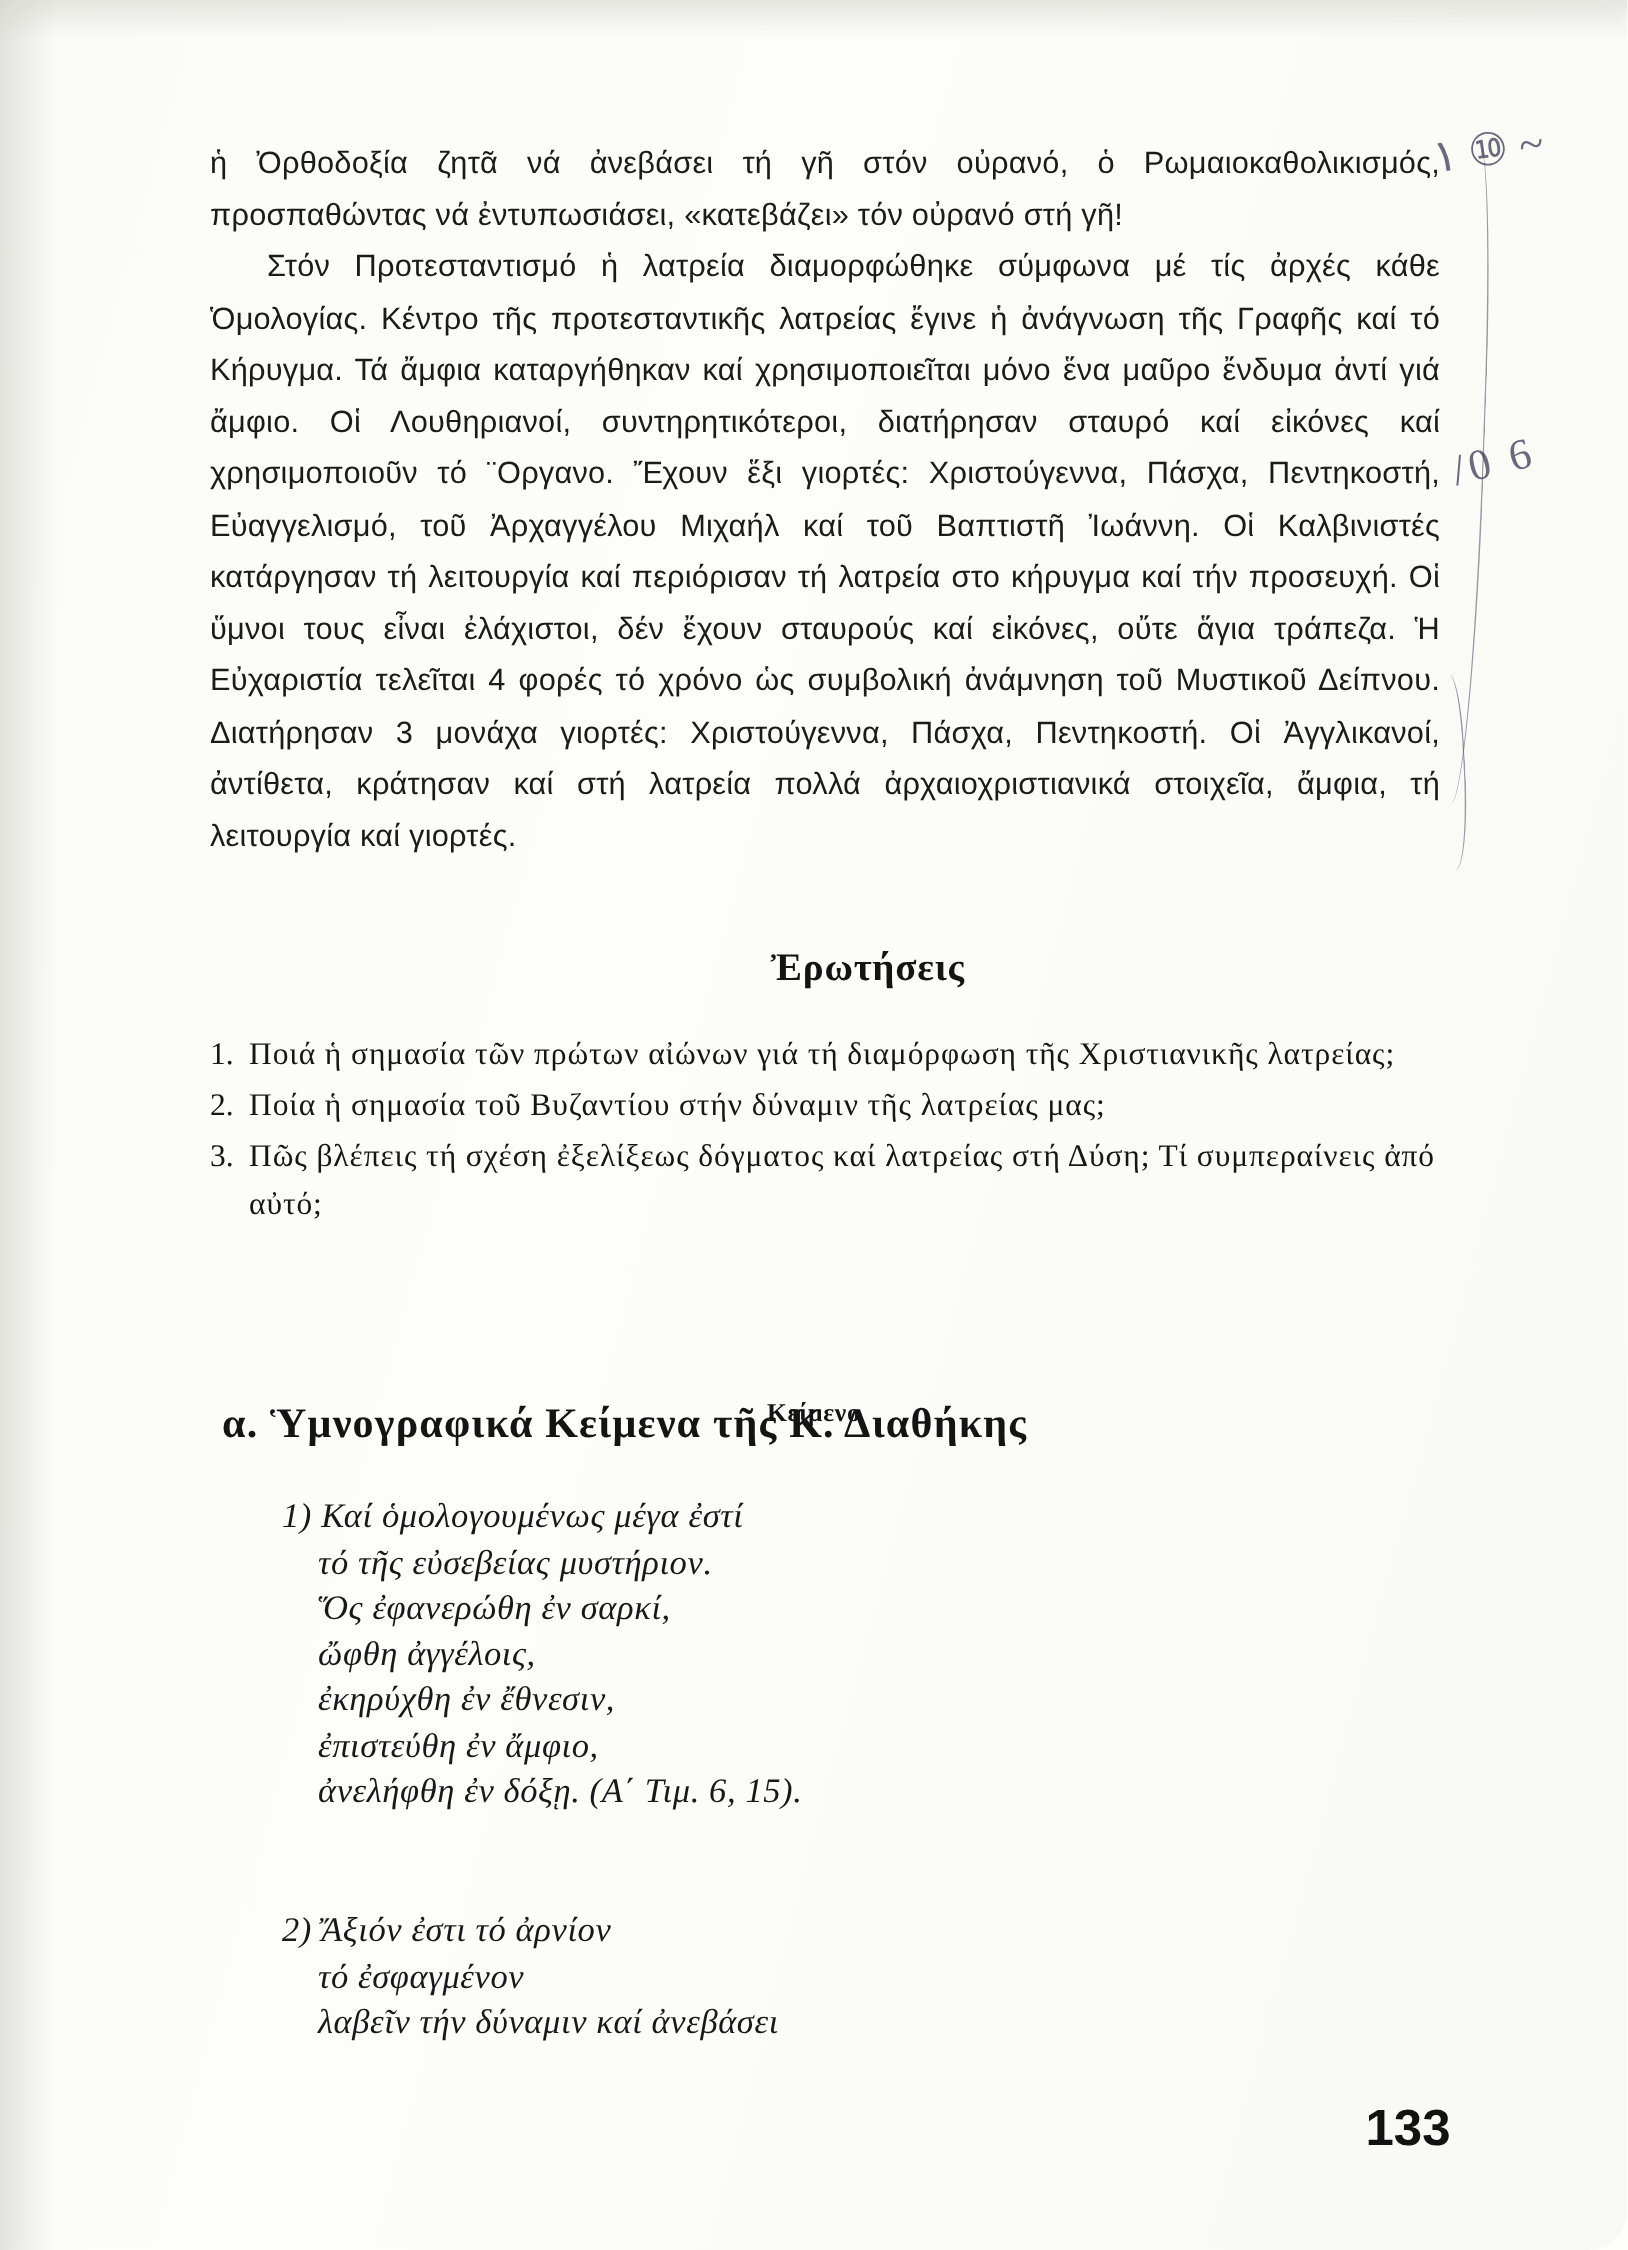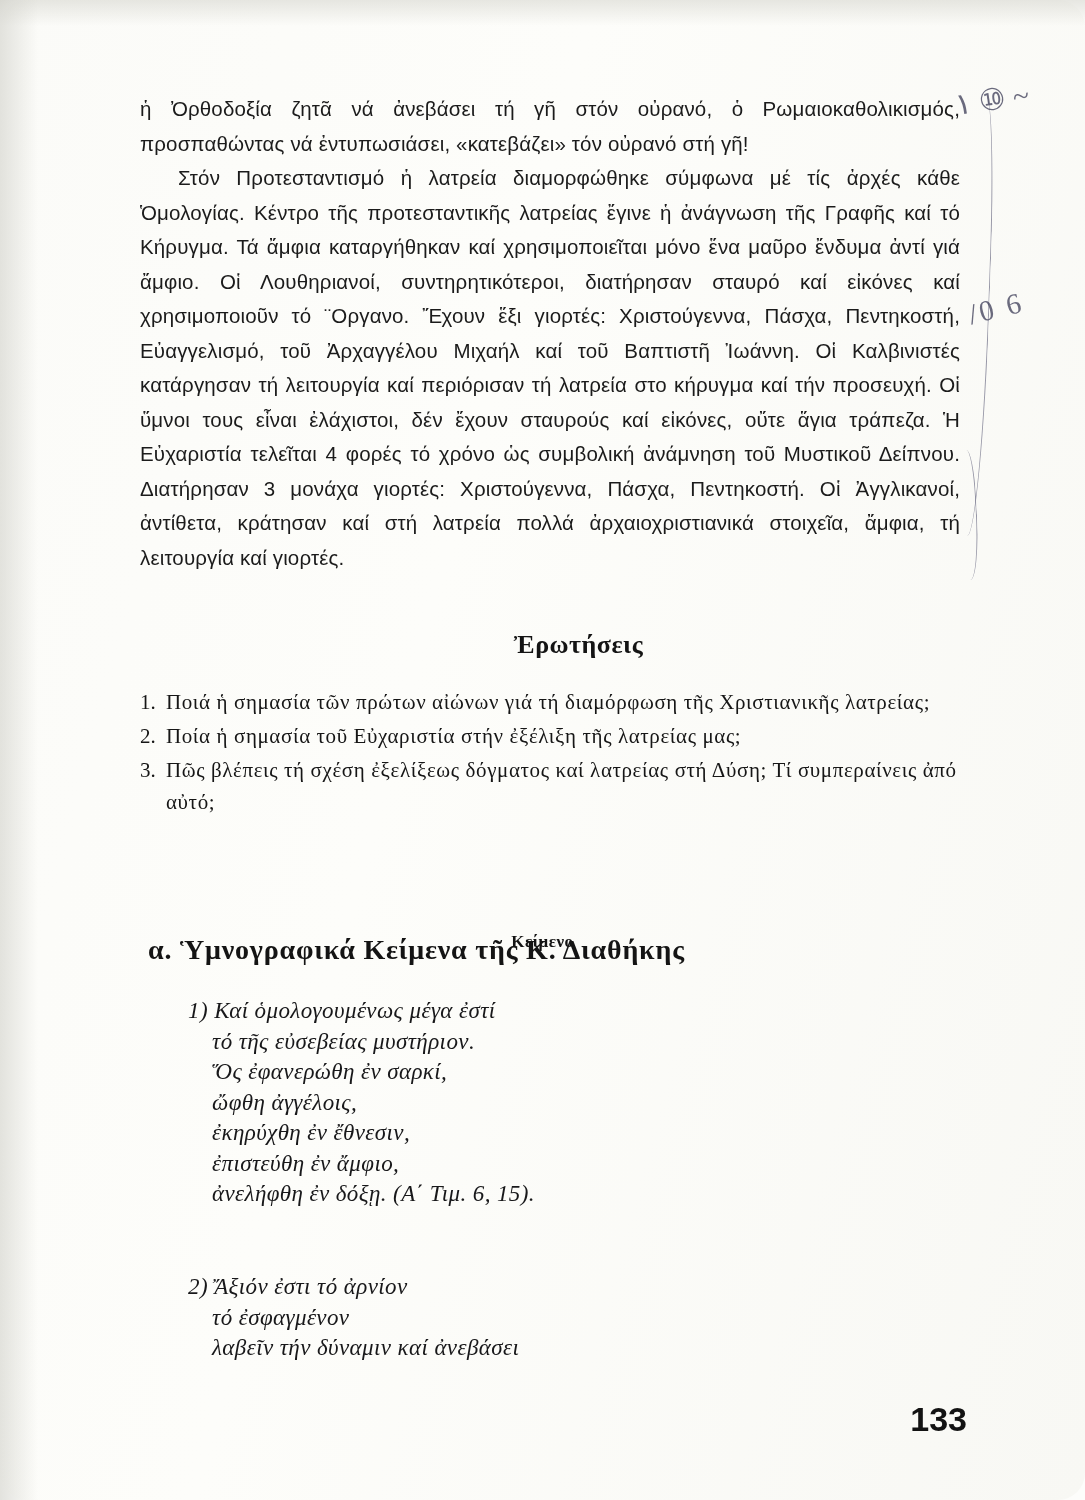--- a/index.html
+++ b/index.html
@@ -192,21 +192,21 @@
 
   <div class="heading-center" id="erotiseis-heading">Ἐρωτήσεις</div>
 
   <div class="questions">
     <div class="q-item">
       <span class="q-num">1.</span>
       <span class="q-text">Ποιά ἡ σημασία τῶν πρώτων αἰώνων γιά τή διαμόρφωση τῆς Χριστιανικῆς λατρείας;</span>
     </div>
     <div class="q-item">
       <span class="q-num">2.</span>
-      <span class="q-text">Ποία ἡ σημασία τοῦ Εὐχαριστία στήν ἐξέλιξη τῆς λατρείας μας;</span>
+      <span class="q-text">Ποία ἡ σημασία τοῦ Βυζαντίου στήν δύναμιν τῆς λατρείας μας;</span>
     </div>
     <div class="q-item">
       <span class="q-num">3.</span>
       <span class="q-text">Πῶς βλέπεις τή σχέση ἐξελίξεως δόγματος καί λατρείας στή Δύση; Τί συμπεραίνεις ἀπό αὐτό;</span>
     </div>
   </div>
 
   <div class="heading-center" id="keimeno-heading">Κείμενο</div>
 
   <div class="subheading">α. Ὑμνογραφικά Κείμενα τῆς Κ. Διαθήκης</div>

